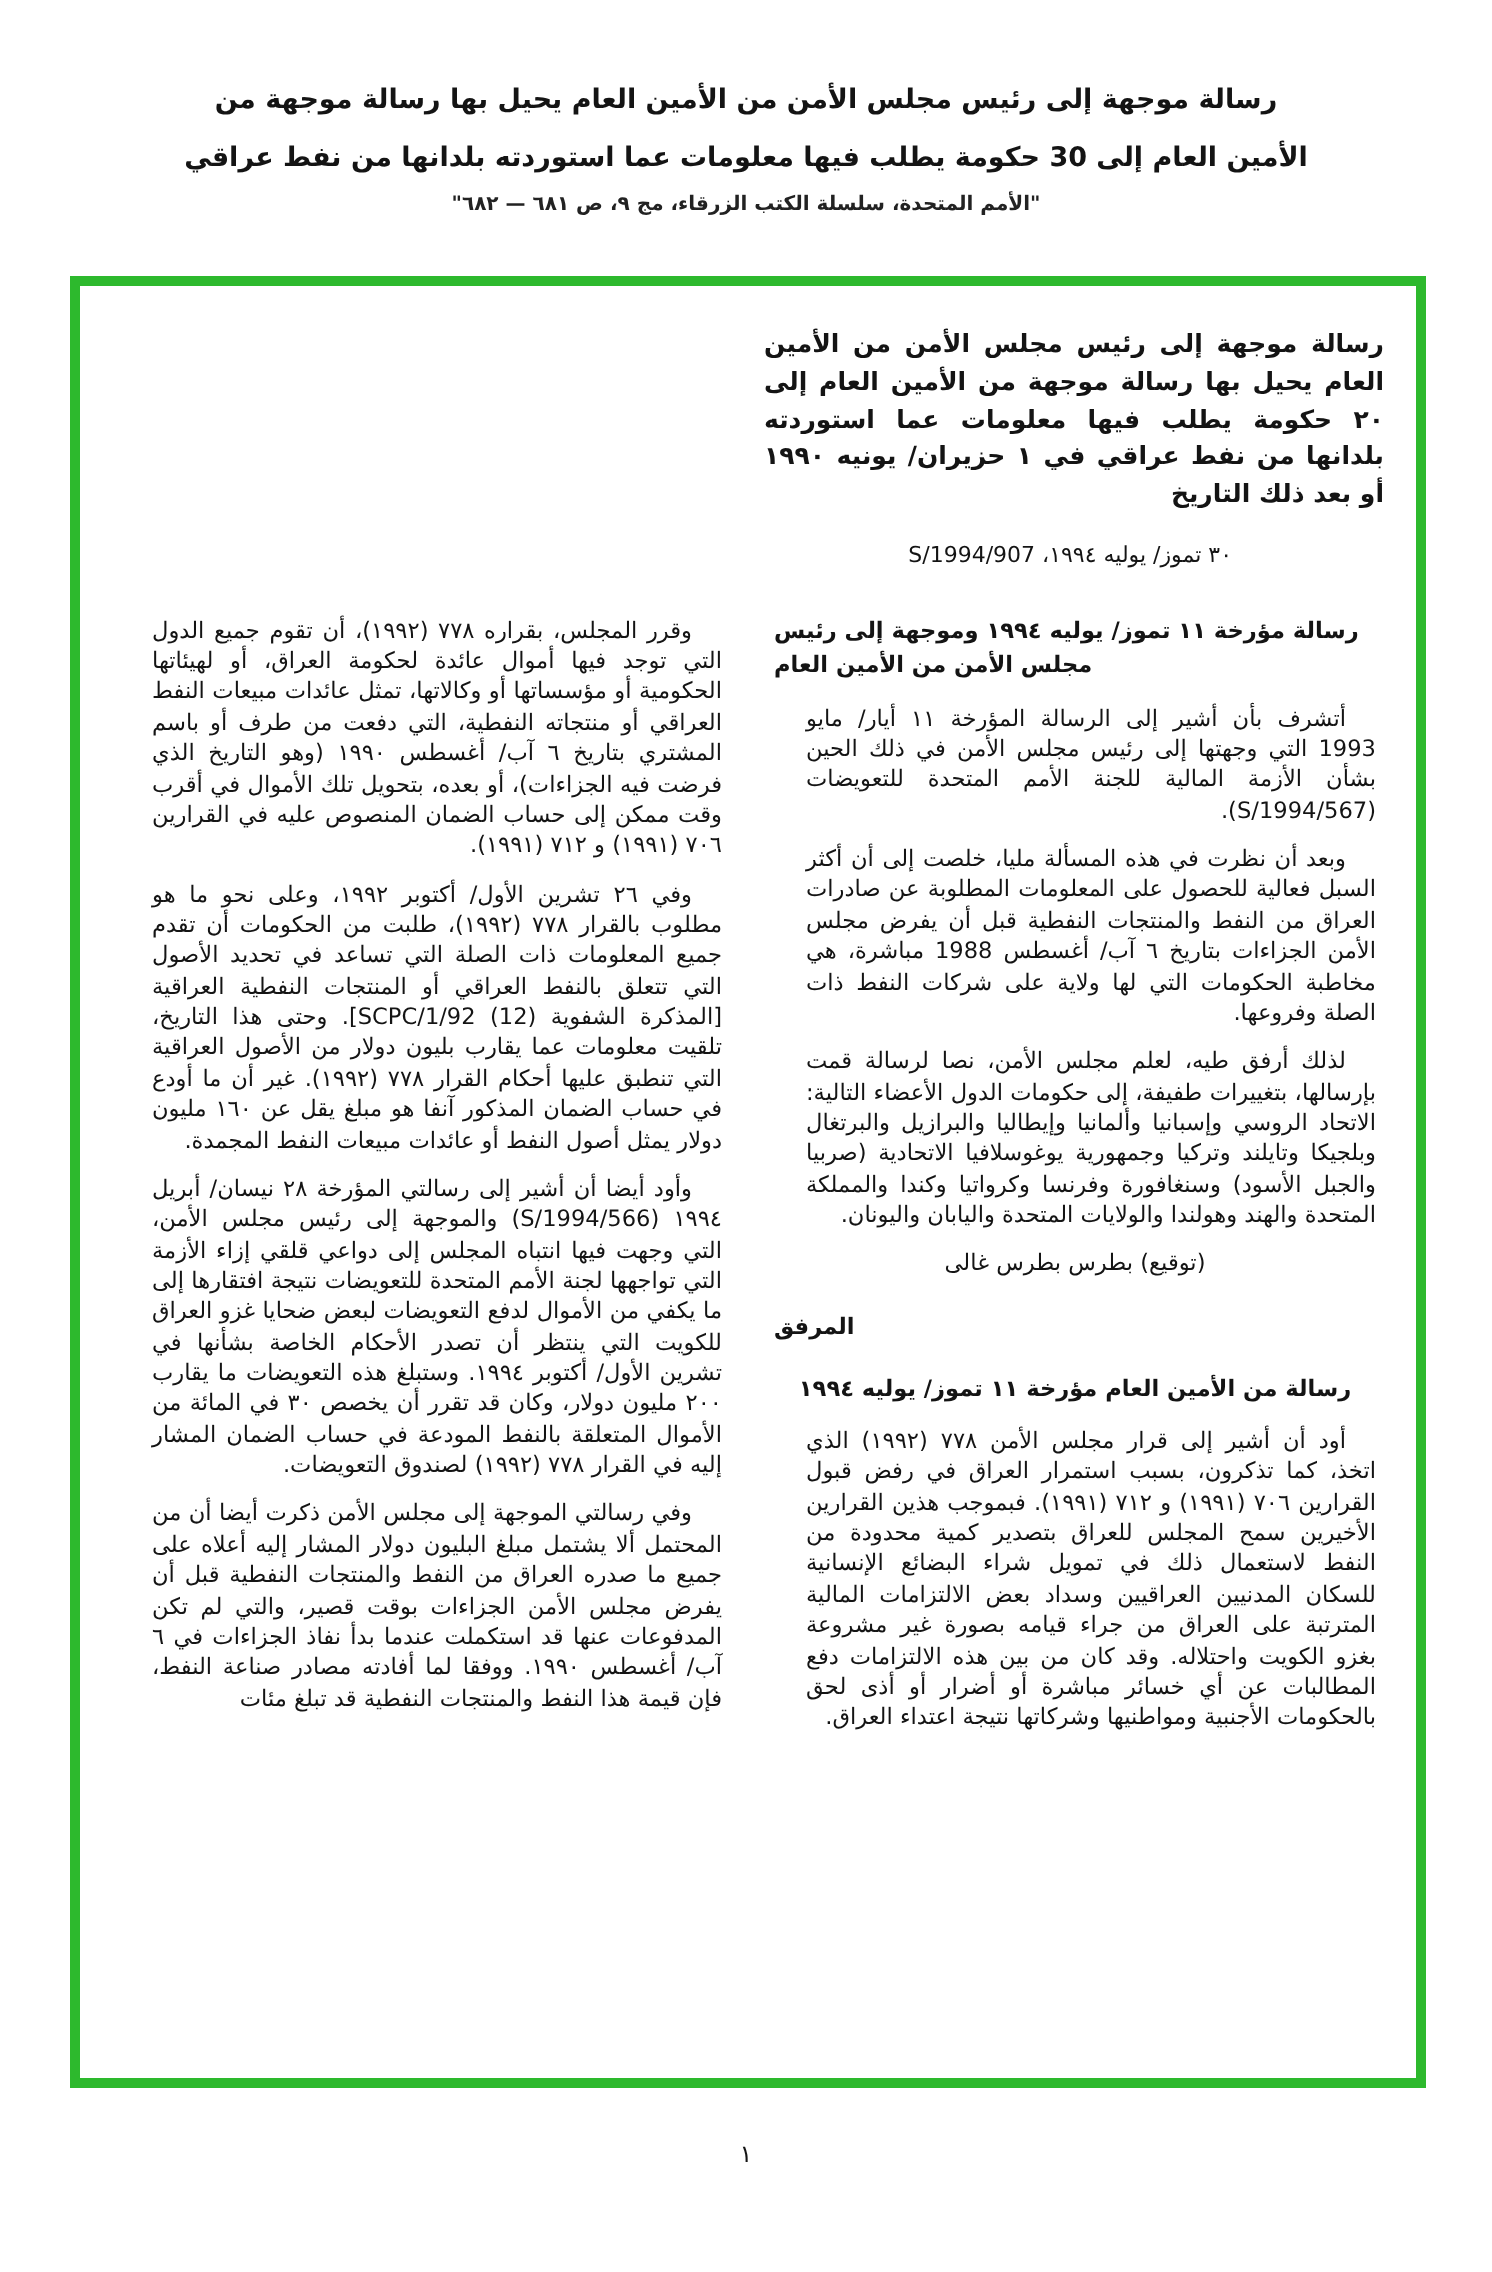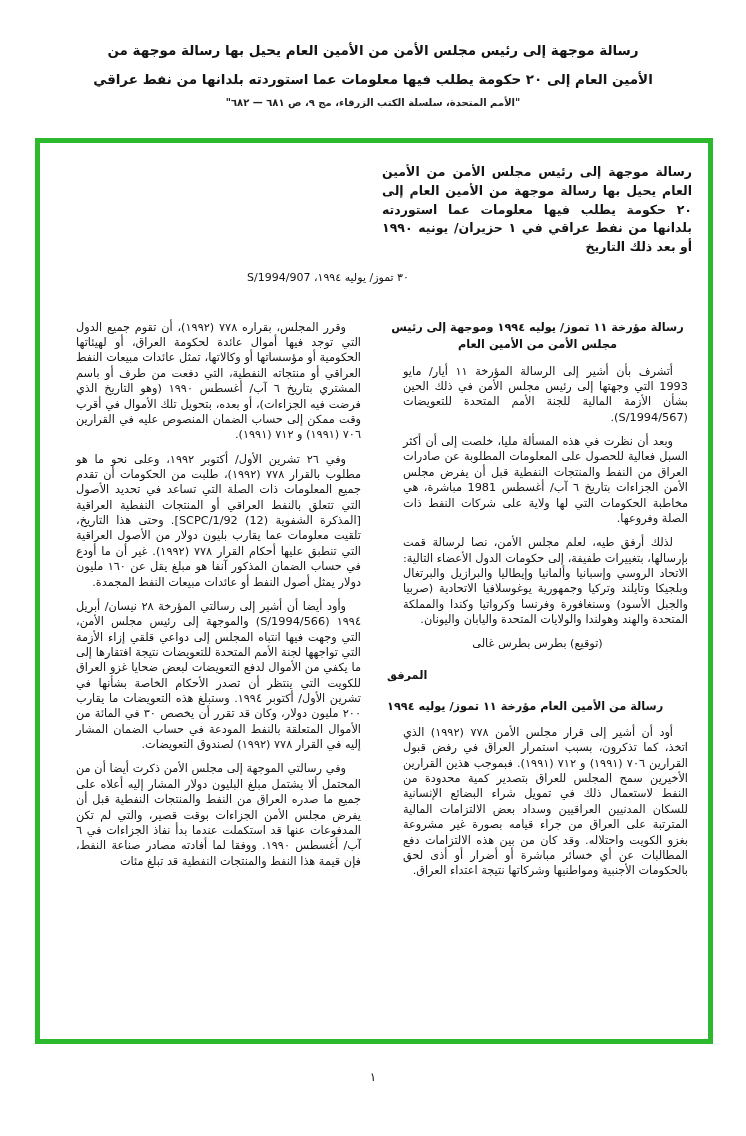--- a/index.html
+++ b/index.html
@@ -50,23 +50,23 @@
   .box-title {
     width: 310px;
     margin: 20px 16px 0 0;
     font-weight: bold;
     font-size: 12.5px;
     line-height: 1.5;
     text-align: justify;
   }
 
   .docref {
-    margin: 14px 92px 12px 0;
+    margin: 14px 92px 0 0;
     font-size: 11px;
-    text-align: center;
+    text-align: right;
     white-space: nowrap;
   }
   .docref .ltr { direction: ltr; unicode-bidi: embed; }
 
   
   .columns {
     display: flex;
     gap: 26px;
     padding: 24px 20px 0 20px;
     align-items: flex-start;
@@ -76,36 +76,36 @@
     font-size: 11.3px;
     line-height: 1.36;
     text-align: justify;
   }
   .col p {
     margin: 0 0 9px 16px;
     text-indent: 15px;
   }
   .col-heading {
     font-weight: bold;
-    text-align: center;
+    text-align: left;
     margin: 0 0 10px 0;
     line-height: 1.5;
   }
   .signature {
     text-align: center;
     margin: 4px 0 16px 0;
   }
   .annex-title {
     font-weight: bold;
     text-align: left;
     margin: 6px 0 10px 0;
   }
   .annex-heading {
     font-weight: bold;
-    text-align: left;
+    text-align: center;
     margin: 16px 0 9px 0;
     line-height: 1.5;
   }
 
   
   .page-number {
     position: absolute;
     bottom: 52px;
     left: 0;
     right: 0;
@@ -114,38 +114,38 @@
     color: #141414;
   }
 </style>
 </head>
 <body>
 
 <div class="page">
 
   <div class="header">
     <div class="h-line">رسالة موجهة إلى رئيس مجلس الأمن من الأمين العام يحيل بها رسالة موجهة من</div>
-    <div class="h-line">الأمين العام إلى ٢٠ حكومة يطلب فيها معلومات عما استوردته بلدانها من نفط عراقي</div>
+    <div class="h-line">الأمين العام إلى 30 حكومة يطلب فيها معلومات عما استوردته بلدانها من نفط عراقي</div>
     <div class="h-source">"الأمم المتحدة، سلسلة الكتب الزرقاء، مج ٩، ص ٦٨١ — ٦٨٢"</div>
   </div>
 
   <div class="frame" style="border-color: rgb(45, 185, 45);">
 
     <div class="box-title">رسالة موجهة إلى رئيس مجلس الأمن من الأمين العام يحيل بها رسالة موجهة من الأمين العام إلى ٢٠ حكومة يطلب فيها معلومات عما استوردته بلدانها من نفط عراقي في ١ حزيران/ يونيه ١٩٩٠ أو بعد ذلك التاريخ</div>
 
     <div class="docref">
       <span>٣٠ تموز/ يوليه ١٩٩٤</span><span>، </span><span class="ltr">S/1994/907</span>
     </div>
 
     <div class="columns">
 
       <div class="col col-right">
         <div class="col-heading">رسالة مؤرخة ١١ تموز/ يوليه ١٩٩٤ وموجهة إلى رئيس مجلس الأمن من الأمين العام</div>
         <p>أتشرف بأن أشير إلى الرسالة المؤرخة ١١ أيار/ مايو 1993 التي وجهتها إلى رئيس مجلس الأمن في ذلك الحين بشأن الأزمة المالية للجنة الأمم المتحدة للتعويضات (S/1994/567).</p>
-        <p>وبعد أن نظرت في هذه المسألة مليا، خلصت إلى أن أكثر السبل فعالية للحصول على المعلومات المطلوبة عن صادرات العراق من النفط والمنتجات النفطية قبل أن يفرض مجلس الأمن الجزاءات بتاريخ ٦ آب/ أغسطس 1981 مباشرة، هي مخاطبة الحكومات التي لها ولاية على شركات النفط ذات الصلة وفروعها.</p>
+        <p>وبعد أن نظرت في هذه المسألة مليا، خلصت إلى أن أكثر السبل فعالية للحصول على المعلومات المطلوبة عن صادرات العراق من النفط والمنتجات النفطية قبل أن يفرض مجلس الأمن الجزاءات بتاريخ ٦ آب/ أغسطس 1988 مباشرة، هي مخاطبة الحكومات التي لها ولاية على شركات النفط ذات الصلة وفروعها.</p>
         <p>لذلك أرفق طيه، لعلم مجلس الأمن، نصا لرسالة قمت بإرسالها، بتغييرات طفيفة، إلى حكومات الدول الأعضاء التالية: الاتحاد الروسي وإسبانيا وألمانيا وإيطاليا والبرازيل والبرتغال وبلجيكا وتايلند وتركيا وجمهورية يوغوسلافيا الاتحادية (صربيا والجبل الأسود) وسنغافورة وفرنسا وكرواتيا وكندا والمملكة المتحدة والهند وهولندا والولايات المتحدة واليابان واليونان.</p>
         <div class="signature">(توقيع) بطرس بطرس غالى</div>
         <div class="annex-title">المرفق</div>
         <div class="annex-heading">رسالة من الأمين العام مؤرخة ١١ تموز/ يوليه ١٩٩٤</div>
         <p>أود أن أشير إلى قرار مجلس الأمن ٧٧٨ (١٩٩٢) الذي اتخذ، كما تذكرون، بسبب استمرار العراق في رفض قبول القرارين ٧٠٦ (١٩٩١) و ٧١٢ (١٩٩١). فبموجب هذين القرارين الأخيرين سمح المجلس للعراق بتصدير كمية محدودة من النفط لاستعمال ذلك في تمويل شراء البضائع الإنسانية للسكان المدنيين العراقيين وسداد بعض الالتزامات المالية المترتبة على العراق من جراء قيامه بصورة غير مشروعة بغزو الكويت واحتلاله. وقد كان من بين هذه الالتزامات دفع المطالبات عن أي خسائر مباشرة أو أضرار أو أذى لحق بالحكومات الأجنبية ومواطنيها وشركاتها نتيجة اعتداء العراق.</p>
       </div>
 
       <div class="col col-left">
         <p>وقرر المجلس، بقراره ٧٧٨ (١٩٩٢)، أن تقوم جميع الدول التي توجد فيها أموال عائدة لحكومة العراق، أو لهيئاتها الحكومية أو مؤسساتها أو وكالاتها، تمثل عائدات مبيعات النفط العراقي أو منتجاته النفطية، التي دفعت من طرف أو باسم المشتري بتاريخ ٦ آب/ أغسطس ١٩٩٠ (وهو التاريخ الذي فرضت فيه الجزاءات)، أو بعده، بتحويل تلك الأموال في أقرب وقت ممكن إلى حساب الضمان المنصوص عليه في القرارين ٧٠٦ (١٩٩١) و ٧١٢ (١٩٩١).</p>
         <p>وفي ٢٦ تشرين الأول/ أكتوبر ١٩٩٢، وعلى نحو ما هو مطلوب بالقرار ٧٧٨ (١٩٩٢)، طلبت من الحكومات أن تقدم جميع المعلومات ذات الصلة التي تساعد في تحديد الأصول التي تتعلق بالنفط العراقي أو المنتجات النفطية العراقية [المذكرة الشفوية SCPC/1/92 (12)]. وحتى هذا التاريخ، تلقيت معلومات عما يقارب بليون دولار من الأصول العراقية التي تنطبق عليها أحكام القرار ٧٧٨ (١٩٩٢). غير أن ما أودع في حساب الضمان المذكور آنفا هو مبلغ يقل عن ١٦٠ مليون دولار يمثل أصول النفط أو عائدات مبيعات النفط المجمدة.</p>

